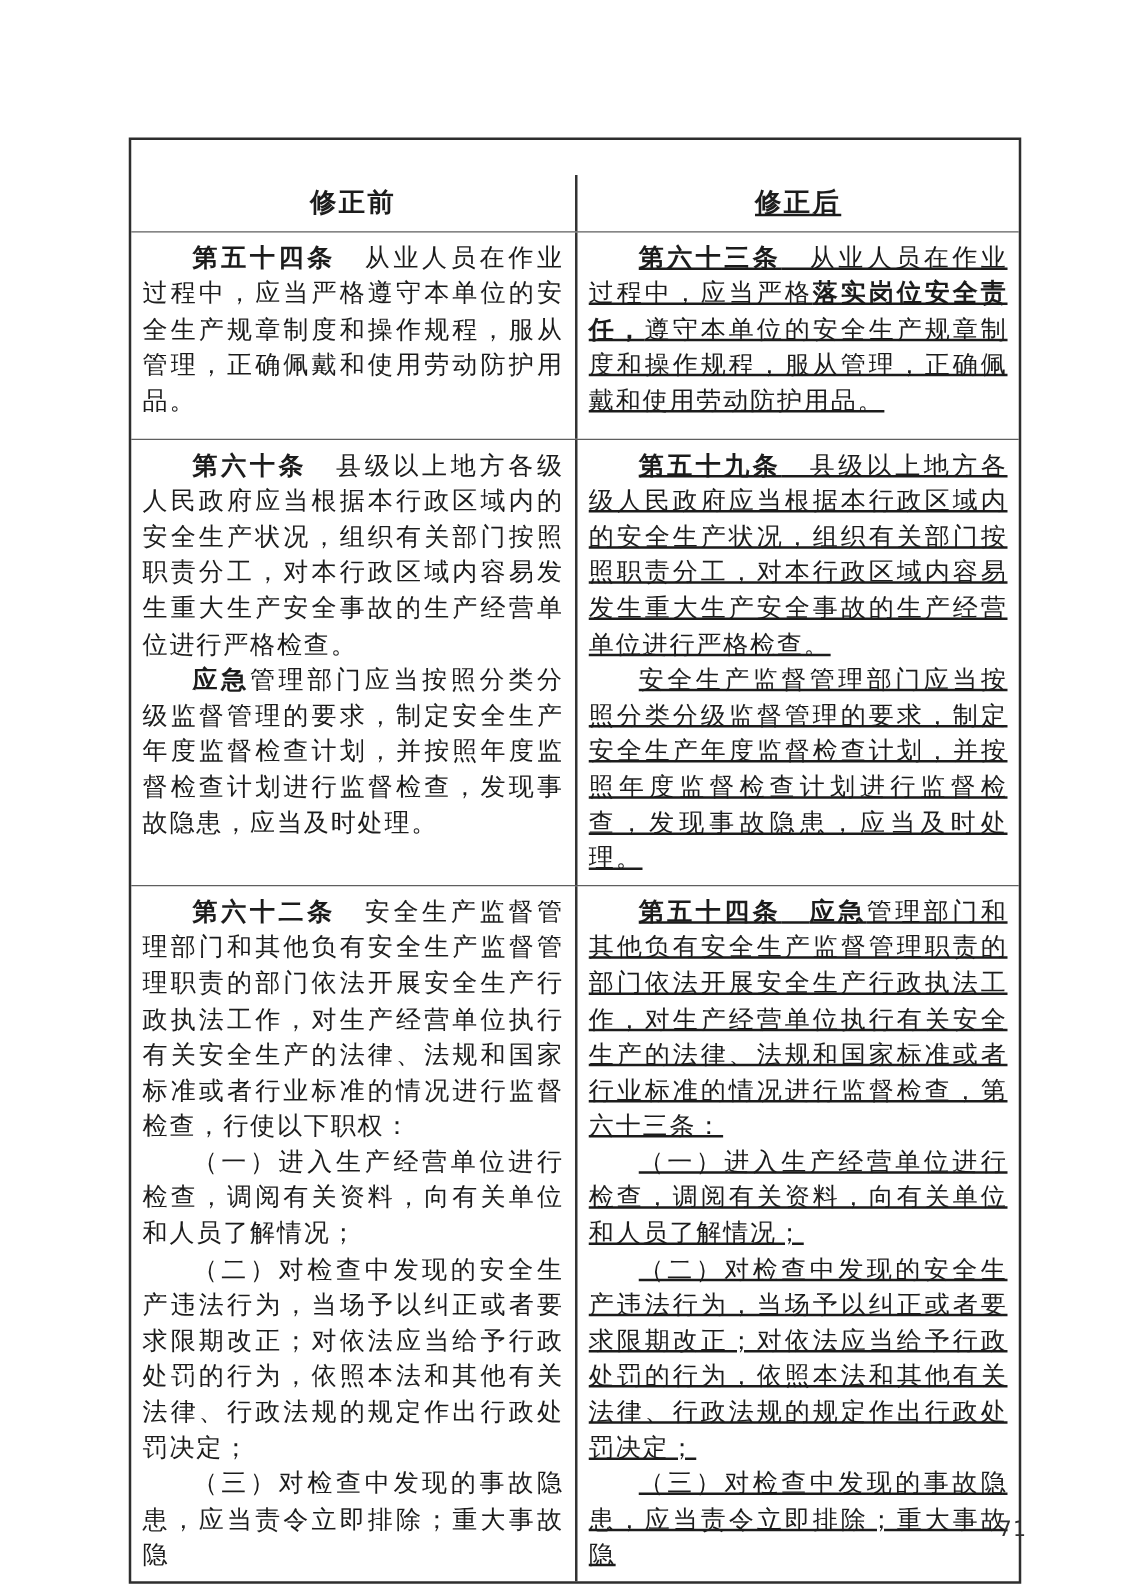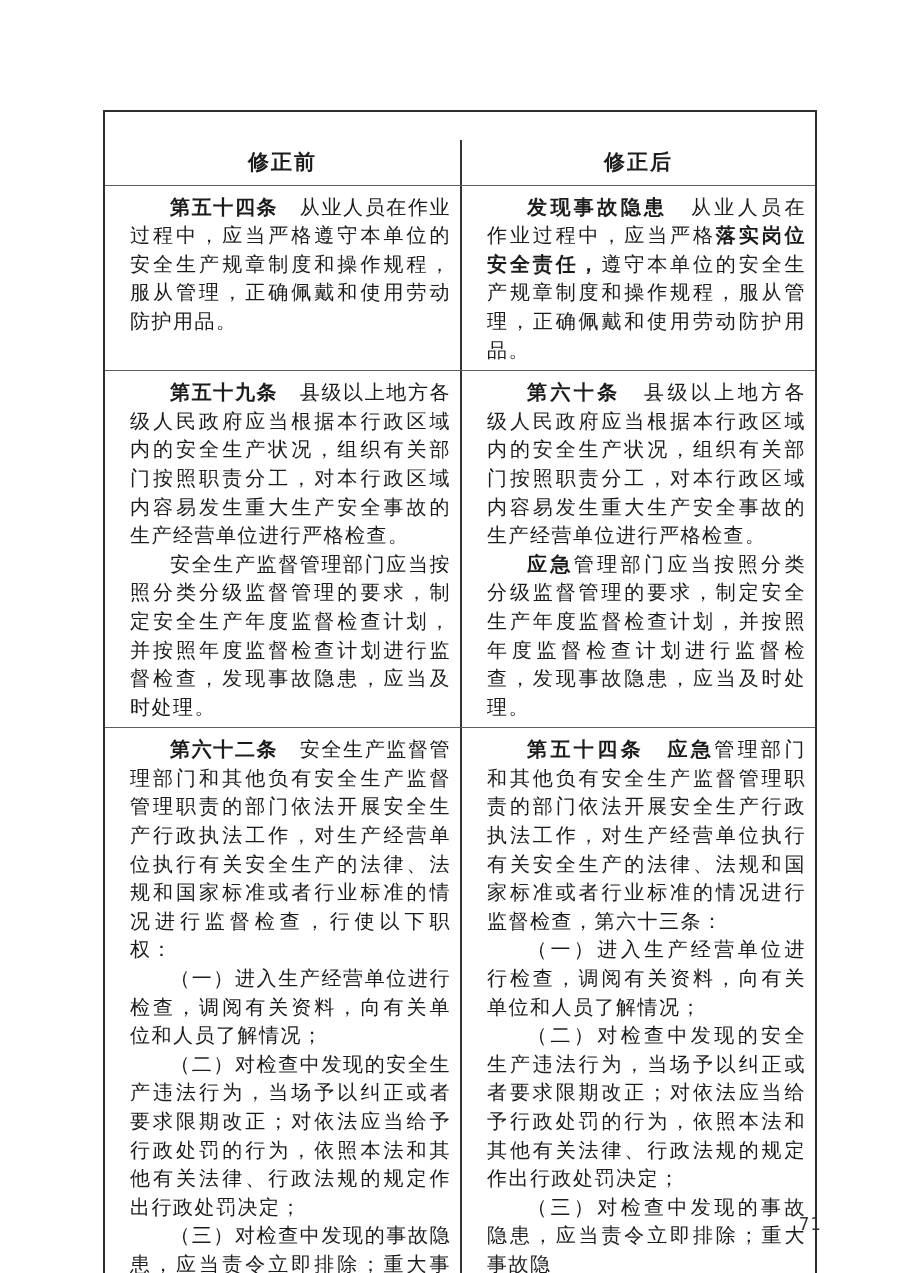--- a/index.html
+++ b/index.html
@@ -16,28 +16,28 @@
     position:absolute;
     left:103px; top:110px;
     width:714px;
     border:2px solid #2e2e2e;
     background:#fff;
   }
   .t-row { display:flex; align-items:stretch; border-top:1px solid #5f5f5f; }
   .t-row.hdr { border-top:none;margin-top:28px; }
   .t-cell {
     flex:1 1 50%;
-    padding:7px 9px 6px 25px;
+    padding:7px 9px 6px 9px;
     font-size:20px;
     line-height:28.6px;
     letter-spacing:1.5px;
     text-align:justify;
     text-align-last:left;
   }
-  .t-cell + .t-cell { border-left:2px solid #333333; }
+  .t-cell + .t-cell { border-left:2px solid #333333;text-decoration:underline; }
   .hdr .t-cell {
     min-height:44px;
     text-align:center;
     text-align-last:center;
     font-weight:700;
     font-size:21px;
     letter-spacing:2px;
     padding:8px 0 8px 0;
   }
   .r1 .t-cell { min-height:165px; }
@@ -64,32 +64,32 @@
     <div class="t-row hdr">
       <div class="t-cell">修正前</div>
       <div class="t-cell">修正后</div>
     </div>
 
     <div class="t-row r1">
       <div class="t-cell">
           <p class="para"><span class="bd">第五十四条</span><span>　从业人员在作业过程中，应当严格遵守本单位的安全生产规章制度和操作规程，服从管理，正确佩戴和使用劳动防护用品。</span></p>
         </div>
       <div class="t-cell">
-          <p class="para"><span class="bd">发现事故隐患</span><span>　从业人员在作业过程中，应当严格</span><span class="bd">落实岗位安全责任，</span><span>遵守本单位的安全生产规章制度和操作规程，服从管理，正确佩戴和使用劳动防护用品。</span></p>
+          <p class="para"><span class="bd">第六十三条</span><span>　从业人员在作业过程中，应当严格</span><span class="bd">落实岗位安全责任，</span><span>遵守本单位的安全生产规章制度和操作规程，服从管理，正确佩戴和使用劳动防护用品。</span></p>
         </div>
     </div>
 
     <div class="t-row r2">
       <div class="t-cell">
+          <p class="para"><span class="bd">第六十条</span><span>　县级以上地方各级人民政府应当根据本行政区域内的安全生产状况，组织有关部门按照职责分工，对本行政区域内容易发生重大生产安全事故的生产经营单位进行严格检查。</span></p>
+          <p class="para"><span class="bd">应急</span><span>管理部门应当按照分类分级监督管理的要求，制定安全生产年度监督检查计划，并按照年度监督检查计划进行监督检查，发现事故隐患，应当及时处理。</span></p>
+        </div>
+      <div class="t-cell">
           <p class="para"><span class="bd">第五十九条</span><span>　县级以上地方各级人民政府应当根据本行政区域内的安全生产状况，组织有关部门按照职责分工，对本行政区域内容易发生重大生产安全事故的生产经营单位进行严格检查。</span></p>
           <p class="para"><span>安全生产监督管理部门应当按照分类分级监督管理的要求，制定安全生产年度监督检查计划，并按照年度监督检查计划进行监督检查，发现事故隐患，应当及时处理。</span></p>
-        </div>
-      <div class="t-cell">
-          <p class="para"><span class="bd">第六十条</span><span>　县级以上地方各级人民政府应当根据本行政区域内的安全生产状况，组织有关部门按照职责分工，对本行政区域内容易发生重大生产安全事故的生产经营单位进行严格检查。</span></p>
-          <p class="para"><span class="bd">应急</span><span>管理部门应当按照分类分级监督管理的要求，制定安全生产年度监督检查计划，并按照年度监督检查计划进行监督检查，发现事故隐患，应当及时处理。</span></p>
         </div>
     </div>
 
     <div class="t-row r3">
       <div class="t-cell">
           <p class="para"><span class="bd">第六十二条</span><span>　安全生产监督管理部门和其他负有安全生产监督管理职责的部门依法开展安全生产行政执法工作，对生产经营单位执行有关安全生产的法律、法规和国家标准或者行业标准的情况进行监督检查，行使以下职权：</span></p>
           <p class="para"><span>（一）进入生产经营单位进行检查，调阅有关资料，向有关单位和人员了解情况；</span></p>
           <p class="para"><span>（二）对检查中发现的安全生产违法行为，当场予以纠正或者要求限期改正；对依法应当给予行政处罚的行为，依照本法和其他有关法律、行政法规的规定作出行政处罚决定；</span></p>
           <p class="para"><span>（三）对检查中发现的事故隐患，应当责令立即排除；重大事故隐</span></p>
         </div>

